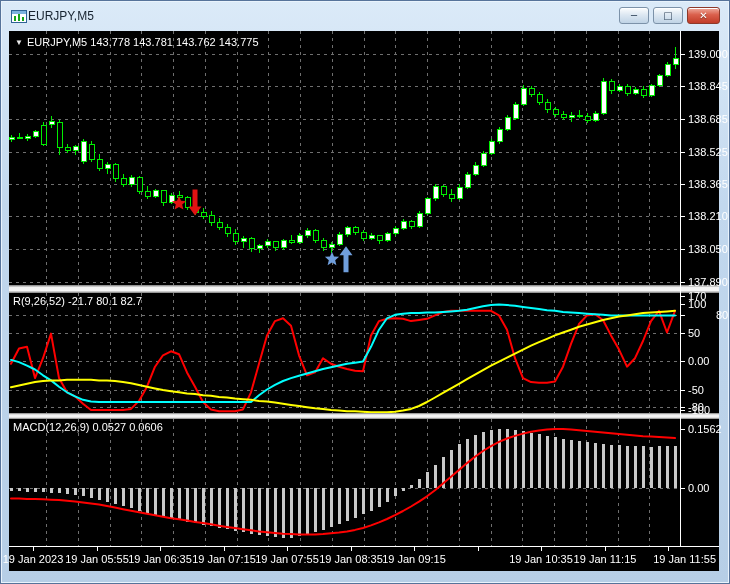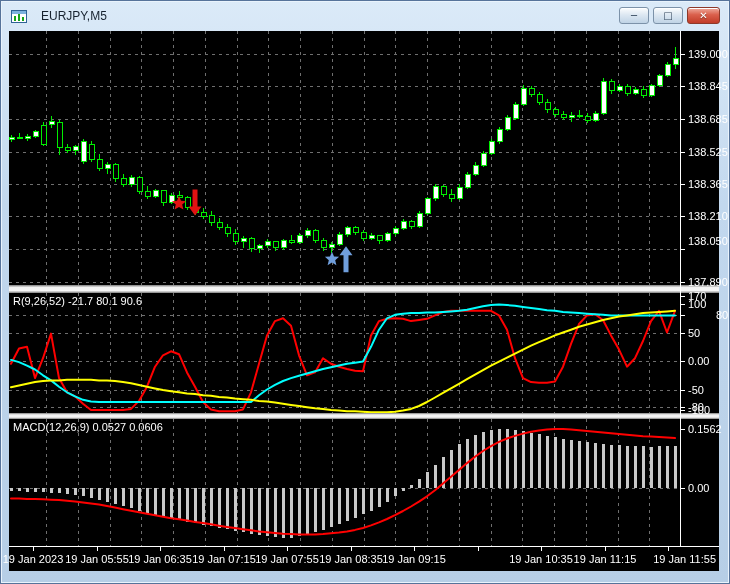--- a/index.html
+++ b/index.html
@@ -12,21 +12,21 @@
     font-family:"Liberation Sans",sans-serif;
     overflow:hidden;
   }
   .titlebar{position:absolute;left:0;top:0;right:0;height:30px;display:flex;align-items:center;padding-left:10px;}
   .chart-icon{width:16px;height:13px;border:1px solid #2e6395;background:#fff;position:relative;flex:0 0 auto;}
   .chart-icon .cap{position:absolute;left:0;top:0;right:0;height:3px;background:#7db2df;}
   .chart-icon .b1,.chart-icon .b2,.chart-icon .b3{position:absolute;bottom:1px;width:2px;background:#19a519;}
   .chart-icon .b1{left:2px;height:5px;}
   .chart-icon .b2{left:6px;height:7px;}
   .chart-icon .b3{left:10px;height:4px;}
-  .title-text{font-size:12px;color:#16222f;margin-left:14px;}
+  .title-text{font-size:12px;color:#16222f;margin-left:1px;}
   .win-buttons{position:absolute;right:9px;top:6px;display:flex;gap:4px;}
   .wbtn{
     width:30px;height:17px;border-radius:3px;border:1px solid #7c92a9;
     background:linear-gradient(#fcfdfe,#dde8f2 45%,#c0d3e6);
     color:#33465c;font-size:10px;line-height:14px;text-align:center;padding:0;
     box-shadow:inset 0 1px 0 #ffffff;cursor:default;
     font-family:"DejaVu Sans",sans-serif;
   }
   .wbtn.close{
     width:33px;border-color:#8d392a;color:#fff;font-weight:bold;
@@ -68,20 +68,23 @@
     <span class="win-buttons">
       <button class="wbtn">─</button>
       <button class="wbtn">□</button>
       <button class="wbtn close">✕</button>
     </span>
   </div>
 
   <div class="client">
 
     <div class="panel" id="mainPanel">
+      <div class="info-label">
+        <span class="tri">▼</span><span>EURJPY,M5 143.778 143.781 143.762 143.775</span>
+      </div>
       <svg id="mainSvg" width="671" height="254">
           <g shape-rendering="crispEdges">
             <line x1="37.5" y1="0" x2="37.5" y2="254" stroke="#6f6f6f" stroke-width="1" stroke-dasharray="3 4"></line>
             <line x1="69.5" y1="0" x2="69.5" y2="254" stroke="#6f6f6f" stroke-width="1" stroke-dasharray="3 4"></line>
             <line x1="101.5" y1="0" x2="101.5" y2="254" stroke="#6f6f6f" stroke-width="1" stroke-dasharray="3 4"></line>
             <line x1="132.5" y1="0" x2="132.5" y2="254" stroke="#6f6f6f" stroke-width="1" stroke-dasharray="3 4"></line>
             <line x1="164.5" y1="0" x2="164.5" y2="254" stroke="#6f6f6f" stroke-width="1" stroke-dasharray="3 4"></line>
             <line x1="196.5" y1="0" x2="196.5" y2="254" stroke="#6f6f6f" stroke-width="1" stroke-dasharray="3 4"></line>
             <line x1="228.5" y1="0" x2="228.5" y2="254" stroke="#6f6f6f" stroke-width="1" stroke-dasharray="3 4"></line>
             <line x1="259.5" y1="0" x2="259.5" y2="254" stroke="#6f6f6f" stroke-width="1" stroke-dasharray="3 4"></line>
@@ -283,21 +286,21 @@
             <polygon points="170.0,165.0 172.0,169.8 177.1,170.2 173.2,173.5 174.4,178.6 170.0,175.9 165.6,178.6 166.8,173.5 162.9,170.2 168.0,169.8" fill="#e01212"></polygon>
             <path d="M337,215.15750000000233 L343.5,224.15750000000233 L339.5,224.15750000000233 L339.5,241.15750000000233 L334.5,241.15750000000233 L334.5,224.15750000000233 L330.5,224.15750000000233 Z" fill="#6f9edc"></path>
             <polygon points="323.0,220.7 325.0,225.4 330.1,225.8 326.2,229.2 327.4,234.2 323.0,231.5 318.6,234.2 319.8,229.2 315.9,225.8 321.0,225.4" fill="#6f9edc"></polygon>
           </g>
         </svg>
     </div>
 
     <div class="sep" id="sep1"></div>
 
     <div class="panel" id="midPanel">
-      <div class="info-label">R(9,26,52) -21.7 80.1 90.6</div>
+      <div class="info-label">R(9,26,52) -21.7 80.1 82.7</div>
       <svg id="midSvg" width="671" height="120">
           <g shape-rendering="crispEdges">
             <line x1="37.5" y1="0" x2="37.5" y2="120" stroke="#6f6f6f" stroke-width="1" stroke-dasharray="3 4"></line>
             <line x1="69.5" y1="0" x2="69.5" y2="120" stroke="#6f6f6f" stroke-width="1" stroke-dasharray="3 4"></line>
             <line x1="101.5" y1="0" x2="101.5" y2="120" stroke="#6f6f6f" stroke-width="1" stroke-dasharray="3 4"></line>
             <line x1="132.5" y1="0" x2="132.5" y2="120" stroke="#6f6f6f" stroke-width="1" stroke-dasharray="3 4"></line>
             <line x1="164.5" y1="0" x2="164.5" y2="120" stroke="#6f6f6f" stroke-width="1" stroke-dasharray="3 4"></line>
             <line x1="196.5" y1="0" x2="196.5" y2="120" stroke="#6f6f6f" stroke-width="1" stroke-dasharray="3 4"></line>
             <line x1="228.5" y1="0" x2="228.5" y2="120" stroke="#6f6f6f" stroke-width="1" stroke-dasharray="3 4"></line>
             <line x1="259.5" y1="0" x2="259.5" y2="120" stroke="#6f6f6f" stroke-width="1" stroke-dasharray="3 4"></line>
@@ -454,21 +457,21 @@
         <div class="axis-label" style="top: 49px;">138.845</div>
         <div class="axis-tick" style="top: 88px;"></div>
         <div class="axis-label" style="top: 82px;">138.685</div>
         <div class="axis-tick" style="top: 121px;"></div>
         <div class="axis-label" style="top: 115px;">138.525</div>
         <div class="axis-tick" style="top: 153px;"></div>
         <div class="axis-label" style="top: 147px;">138.365</div>
         <div class="axis-tick" style="top: 185px;"></div>
         <div class="axis-label" style="top: 179px;">138.210</div>
         <div class="axis-tick" style="top: 218px;"></div>
-        <div class="axis-label" style="top: 204px;">138.050</div>
+        <div class="axis-label" style="top: 212px;">138.050</div>
         <div class="axis-tick" style="top: 251px;"></div>
         <div class="axis-label" style="top: 245px;">137.890</div>
         <div class="axis-tick" style="top: 265px;"></div>
         <div class="axis-label" style="top: 259px;">170</div>
         <div class="axis-tick" style="top: 273px;"></div>
         <div class="axis-label" style="top: 267px;">100</div>
         <div class="axis-tick" style="top: 284px;"></div>
         <div class="axis-label" style="top: 278px; padding-left: 28px;">80</div>
         <div class="axis-tick" style="top: 302px;"></div>
         <div class="axis-label" style="top: 296px;">50</div>

